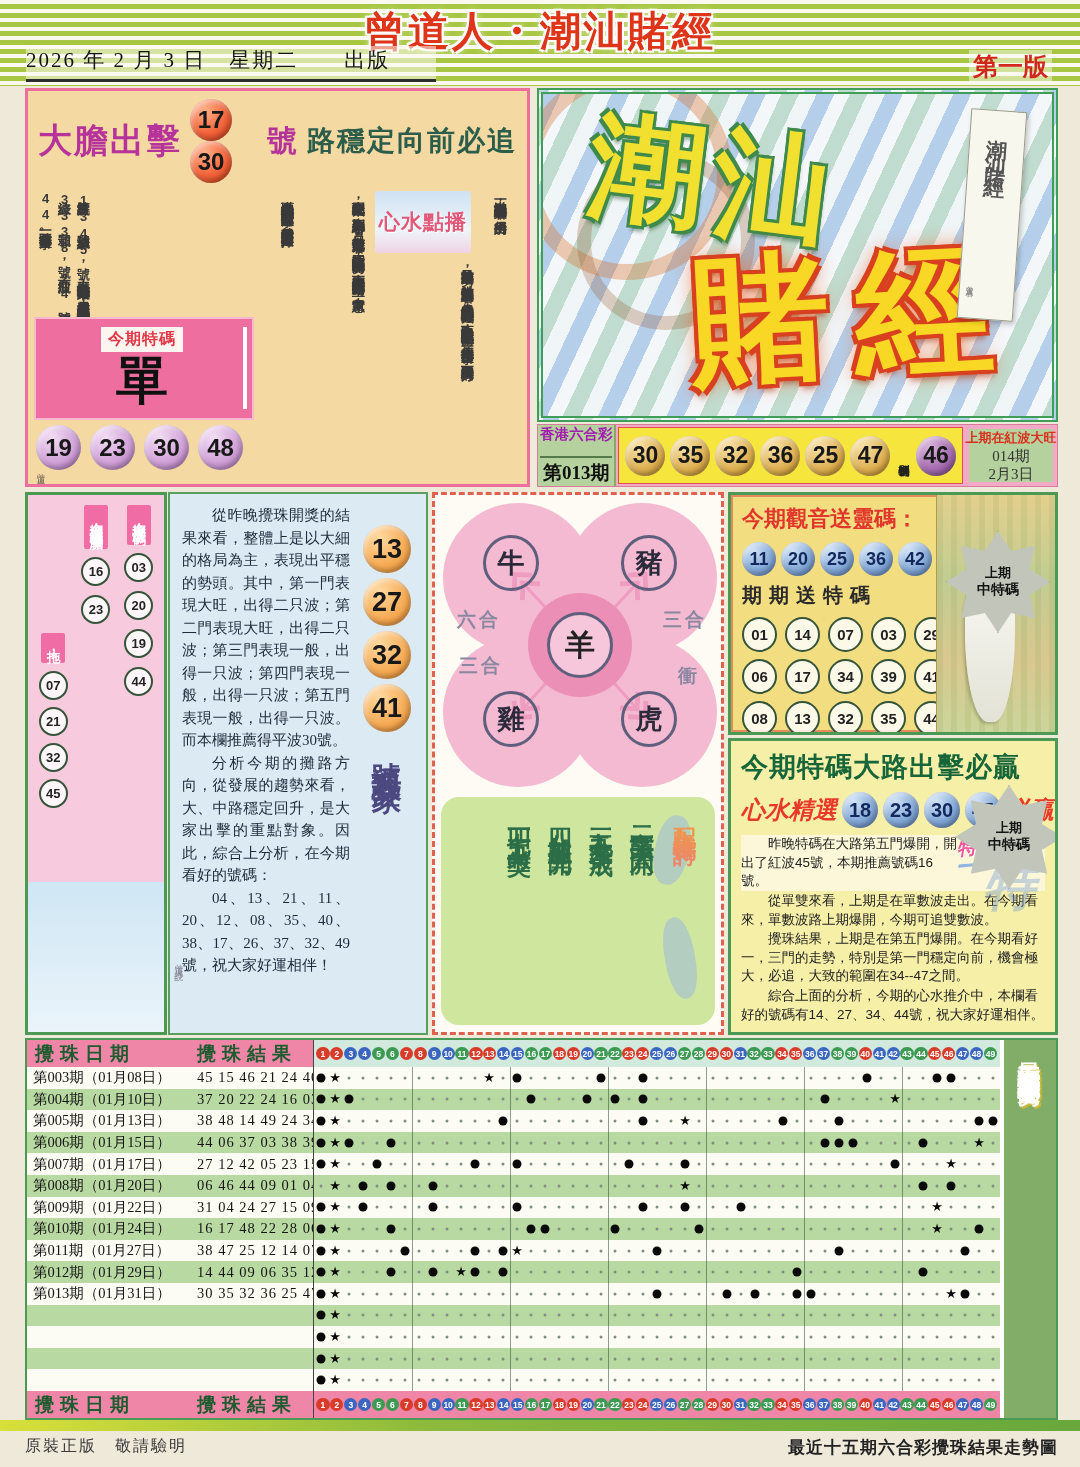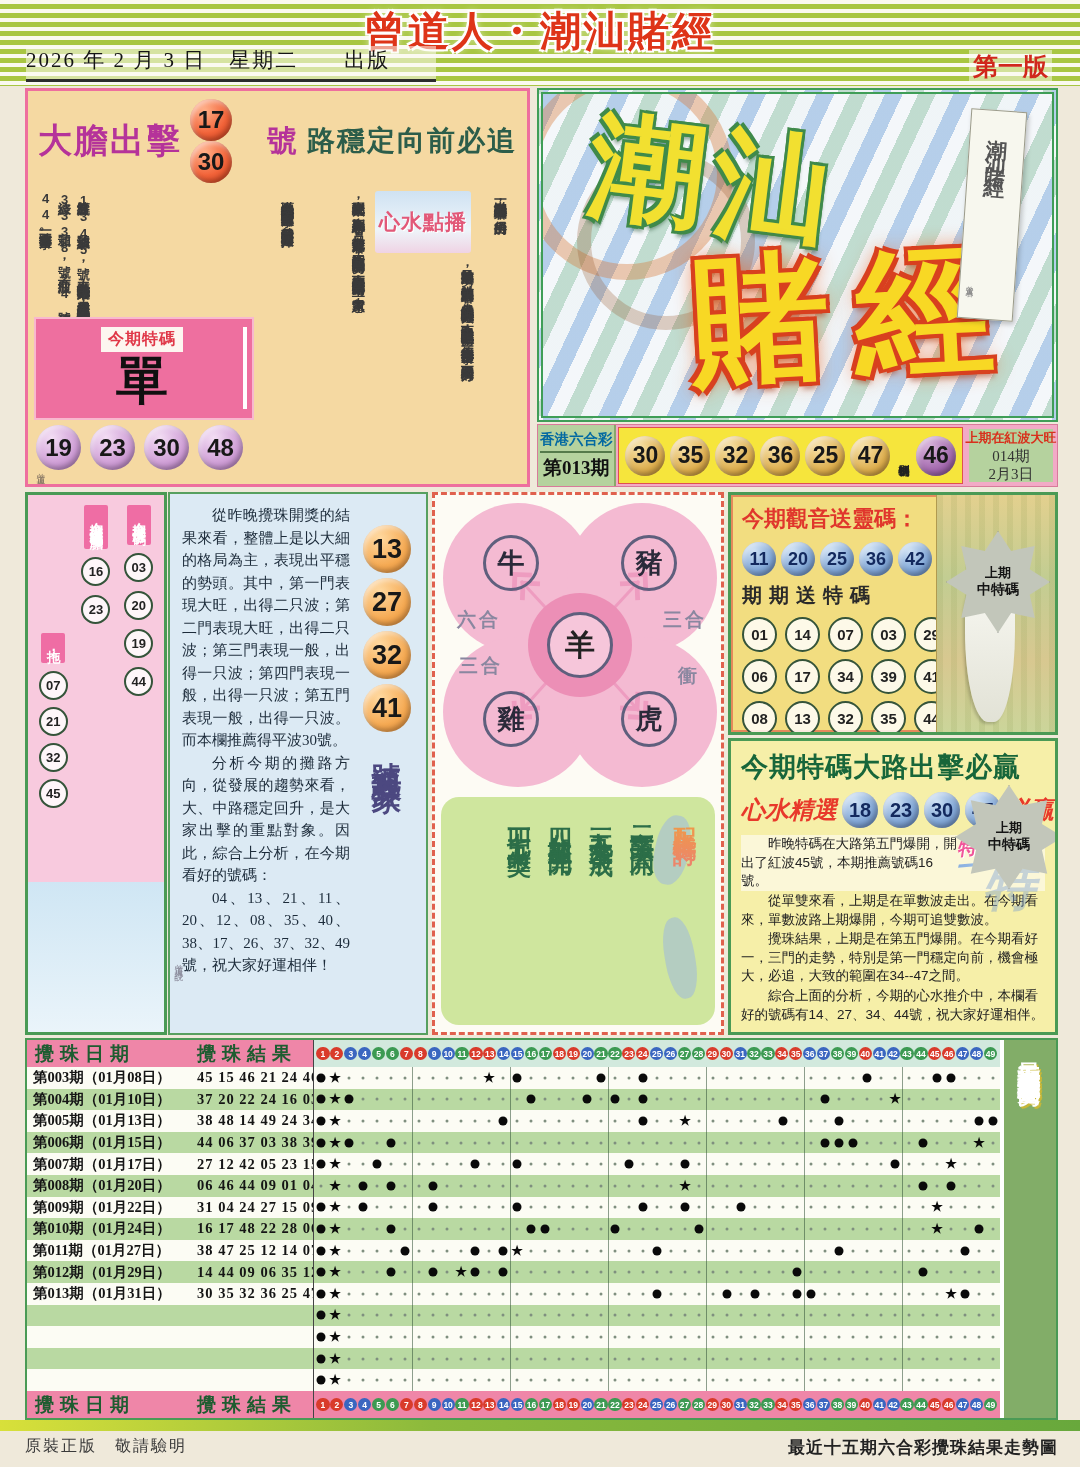--- a/index.html
+++ b/index.html
@@ -56,21 +56,21 @@
     text-shadow:-3px -3px 0 #3f8a4a,3px -3px 0 #3f8a4a,-3px 3px 0 #3f8a4a,3px 3px 0 #3f8a4a,2px 6px 4px rgba(30,80,45,.45);}
   #mh-word-bottom{position:absolute;bottom:8px;left:148px;font-family:"Liberation Serif",serif;font-size:138px;font-weight:900;color:#f8d824;letter-spacing:26px;transform:rotate(-3deg);white-space:nowrap;
     text-shadow:-4px -4px 0 #d8401f,4px -4px 0 #d8401f,-4px 4px 0 #d8401f,4px 4px 0 #d8401f,0 0 20px rgba(240,90,20,.85),0 7px 5px rgba(120,30,10,.4);}
   #mh-label{position:absolute;top:16px;right:32px;width:56px;height:210px;background:#f7f7ee;border:1px solid #9a9a8a;transform:rotate(4deg);box-shadow:2px 3px 5px rgba(0,0,0,.22);display:flex;justify-content:center;padding-top:12px;box-sizing:border-box;}
   #mh-label-text{font-size:21px;color:#555;letter-spacing:13px;font-weight:700;font-family:"Liberation Serif",serif;}
   #mh-author{position:absolute;left:3px;bottom:34px;font-size:8px;color:#888;letter-spacing:1px;}
 
   
   #box-results{left:537px;top:424px;width:521px;height:63px;background:#f2aac6;display:flex;align-items:stretch;border:1px solid #d87a9a;box-sizing:border-box;}
   #res-left{width:92px;background:#b5d29e;display:flex;flex-direction:column;align-items:center;justify-content:center;border-right:2px solid #88a86a;}
-  #res-league{color:#0369a1;font-weight:800;font-size:14.5px;border-bottom:2px solid #557a4a;padding-bottom:2px;white-space:nowrap;}
+  #res-league{color:#a21caf;font-weight:800;font-size:14.5px;border-bottom:2px solid #557a4a;padding-bottom:12px;white-space:nowrap;}
   #res-issue{font-size:19px;font-weight:700;color:#111;font-family:"Liberation Serif",serif;margin-top:2px;}
   #res-mid{flex:1;background:#f6e53c;border:1px solid #e05050;display:flex;align-items:center;padding:0 6px;gap:5px;margin:2px;}
   #res-sp-label{font-size:11px;font-weight:700;color:#222;letter-spacing:0;line-height:1.05;margin:0 2px;}
   #res-right{width:84px;background:#b5d29e;margin:4px;display:flex;flex-direction:column;align-items:center;justify-content:center;}
   #res-next-label{color:#d8301c;font-weight:800;font-size:13px;white-space:nowrap;}
   #res-next-issue,#res-next-date{font-family:"Liberation Serif",serif;color:#333;font-size:15px;line-height:1.2;}
 
   
   #box-category{left:25px;top:492px;width:142px;height:543px;border:3px solid #4a9a55;background:#f8cade;display:flex;flex-direction:column;overflow:hidden;}
   #cat-header{height:86px;position:relative;background:linear-gradient(125deg,#f2c8d8,#cfe0f0 25%,#d8eec8 45%,#f5eec0 65%,#e0d0ee 85%);flex:0 0 auto;}
@@ -144,21 +144,21 @@
 
   
   #trend{left:25px;top:1038px;width:1033px;height:382px;border:2px solid #4a9a55;display:flex;background:#fff;}
   #trend-main{flex:1;display:flex;flex-direction:column;position:relative;min-width:0;}
   .thead{display:flex;height:27px;flex:0 0 auto;}
   .thead-left{width:287px;background:#ef86a8;display:flex;align-items:center;justify-content:space-between;padding:0 16px 0 8px;font-weight:900;color:#1e5c30;font-size:19px;letter-spacing:6px;border-right:1px solid #444;box-sizing:border-box;flex:0 0 auto;white-space:nowrap;}
   .thead-nums{flex:1;display:flex;align-items:center;justify-content:space-around;padding:0 2px;background:#d2e9dd;min-width:0;}
   .thead-bottom .thead-nums{background:#ef86a8;}
   .cnum{width:13.2px;height:13.2px;border-radius:50%;display:flex;align-items:center;justify-content:center;font-size:8.5px;font-weight:700;color:#fff;flex:0 0 auto;}
   #trend-rows{flex:1;display:flex;flex-direction:column;}
-  .trow{flex:1;display:flex;min-height:0;font-weight:bold;}
+  .trow{flex:1;display:flex;min-height:0;}
   .trow-label{width:287px;font-family:"Liberation Serif",serif;font-size:14.5px;color:#151515;display:flex;align-items:center;padding-left:6px;border-right:1px solid #444;box-sizing:border-box;flex:0 0 auto;white-space:nowrap;overflow:hidden;}
   .trow-label .ti{width:164px;flex:0 0 auto;}
   .trow-label .tn{letter-spacing:1px;}
   .trow-grid{flex:1;position:relative;min-width:0;}
   .gdot{position:absolute;width:3px;height:3px;border-radius:50%;background:#7f8f7f;transform:translate(-50%,-50%);top:50%;}
   .gmark{position:absolute;width:9px;height:9px;border-radius:50%;background:#0a0a0a;transform:translate(-50%,-50%);top:50%;}
   .gstar{position:absolute;transform:translate(-50%,-54%);top:50%;font-size:13px;color:#0a0a0a;line-height:1;}
   #grid-seps{position:absolute;left:287px;right:0;top:27px;bottom:27px;pointer-events:none;}
   .gsep{position:absolute;top:0;bottom:0;width:1px;background:rgba(50,80,55,.55);}
   #trend-side{width:56px;background:#82ad68;border-left:4px solid #fff;display:flex;justify-content:center;padding-top:4px;box-sizing:border-box;flex:0 0 auto;}

